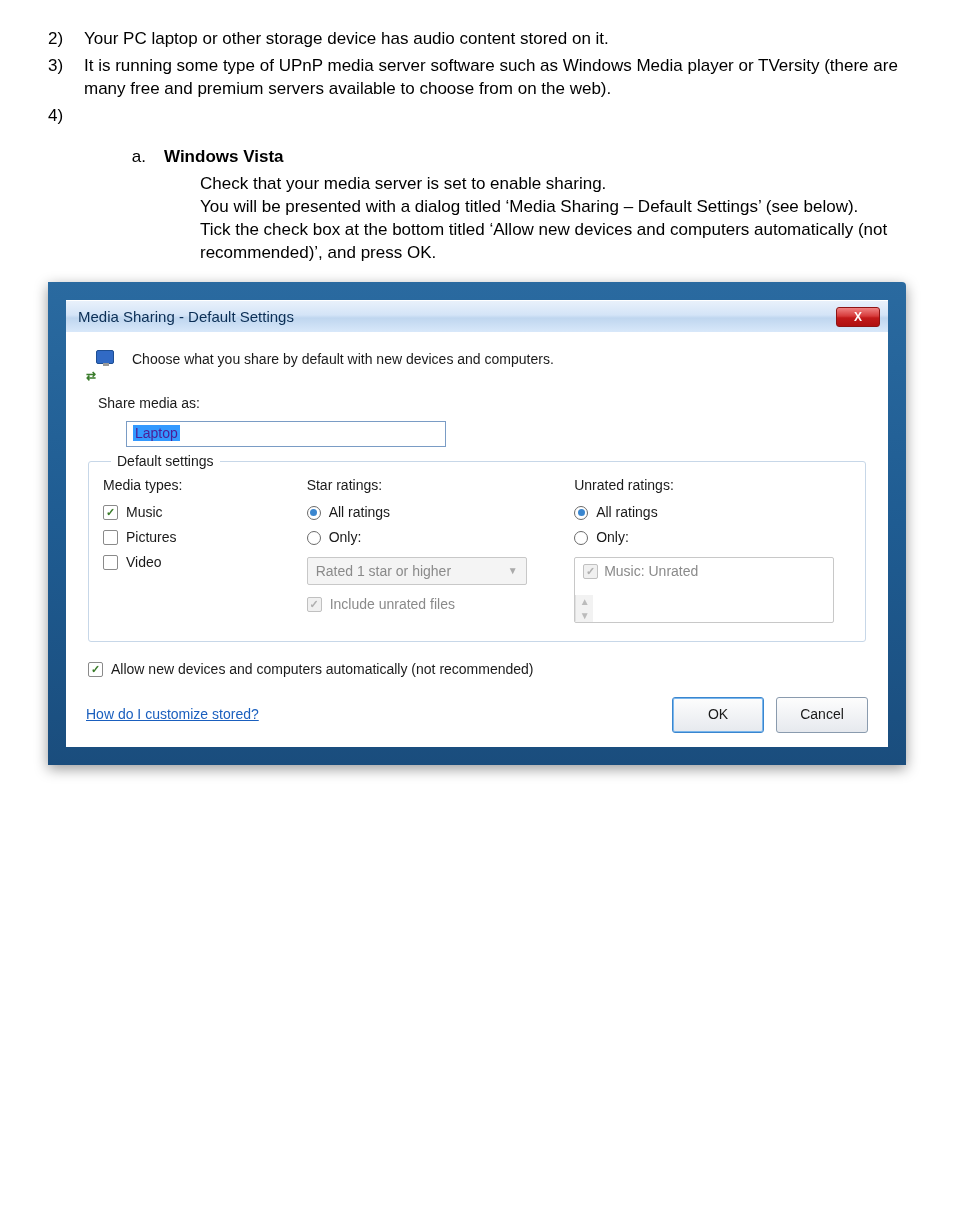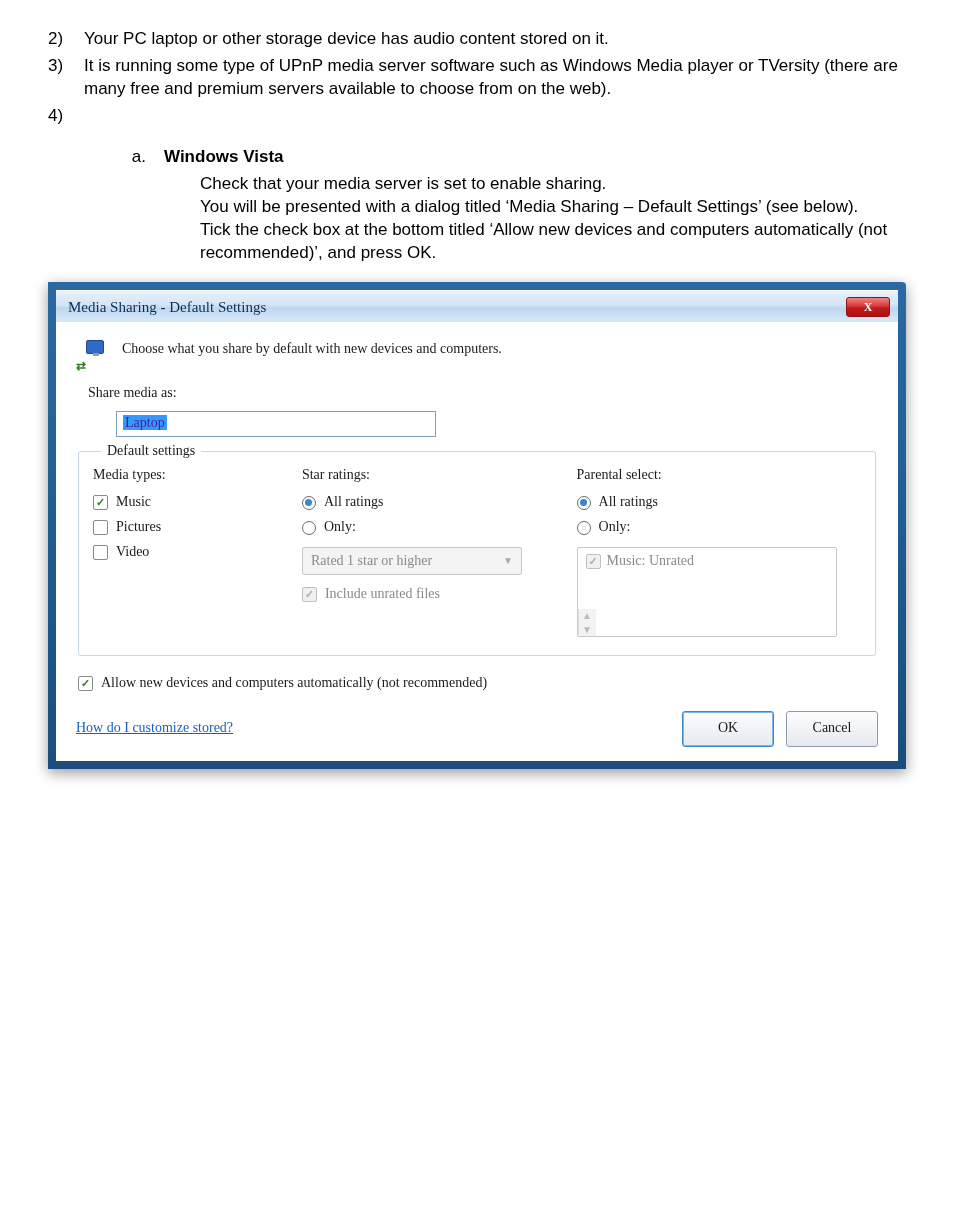--- a/index.html
+++ b/index.html
@@ -14,24 +14,23 @@
   }
   .list-row { display: flex; margin-bottom: 4px; }
   .list-num { width: 36px; flex-shrink: 0; }
   .list-txt { flex: 1; }
   .sub-row { display: flex; margin-top: 18px; margin-bottom: 4px; }
   .sub-id { width: 116px; flex-shrink: 0; text-align: right; padding-right: 18px; }
   .sub-bold { font-weight: 700; }
   .sub-body { margin-left: 152px; margin-bottom: 18px; }
   .dlg-wrap {
     background: linear-gradient(180deg,#2a6aa0 0%, #1f5c92 50%, #1a4d7d 100%);
-    padding: 8px;
+    padding: 18px;
     border-radius: 0 4px 0 0;
     box-shadow: 0 4px 14px rgba(0,0,0,0.4);
-    font-family: Liberation Serif, serif;
   }
   .dlg-title-bar {
     height: 32px;
     background: linear-gradient(180deg,#e9f1fb 0%,#d4e4f7 45%,#bfd6ef 55%,#d8e8fa 100%);
     display: flex;
     align-items: center;
     padding: 0 8px 0 12px;
     border-top: 1px solid #fff;
   }
   .dlg-title {
@@ -102,21 +101,21 @@
   }
   .rad.on::after{content:"";width:7px;height:7px;border-radius:50%;background:#3a86cf;}
   .combo{
     margin-top:10px;
     width:220px;height:28px;border:1px solid #c8c8c8;background:#f4f4f4;color:#888;
     display:flex;align-items:center;justify-content:space-between;padding:0 8px;border-radius:2px;font-size:14px;
   }
   .combo .caret{font-size:10px;color:#aaa;}
   .listbox{
     margin-top:10px;
-    width:260px;height:90px;border:1px solid #c8c8c8;background:#fff;color:#888;
+    width:260px;height:66px;border:1px solid #c8c8c8;background:#fff;color:#888;
     display:flex;flex-direction:column;justify-content:space-between;font-size:14px;
     border-radius:2px;overflow:hidden;
   }
   .listbox-row{display:flex;align-items:center;gap:6px;padding:4px 8px;}
   .sb{width:18px;display:flex;flex-direction:column;justify-content:space-between;align-items:center;background:#f2f2f2;border-left:1px solid #e0e0e0;color:#bbb;font-size:10px;}
   .listbox-outer{display:flex;}
   .listbox-inner{flex:1;}
   .unrated-row{margin-top:10px;}
   .allow-row{display:flex;align-items:center;gap:8px;margin:0 0 18px 2px;}
   .bottom-row{display:flex;align-items:center;justify-content:space-between;margin-top:6px;}
@@ -214,21 +213,21 @@
             <span class="disabled-text">Rated 1 star or higher</span>
             <span class="caret">▼</span>
           </div>
           <div class="chk-row unrated-row">
             <div class="chk checked disabled"></div>
             <span class="disabled-text">Include unrated files</span>
           </div>
         </div>
 
         <div class="col" style="flex:1.3">
-          <div class="col-h">Parental select:</div>
+          <div class="col-h">Unrated ratings:</div>
           <div class="rad-row">
             <div class="rad on"></div>
             <span>All ratings</span>
           </div>
           <div class="rad-row">
             <div class="rad"></div>
             <span>Only:</span>
           </div>
           <div class="listbox listbox-outer">
             <div class="listbox-inner">

